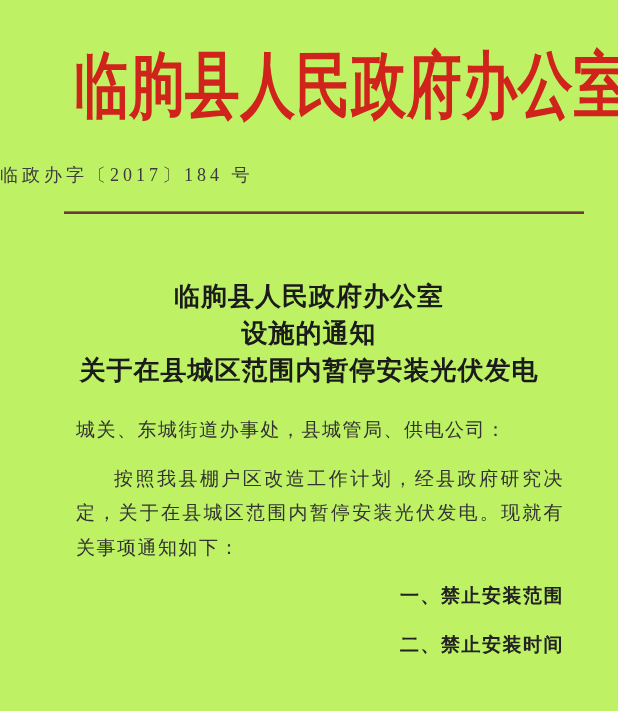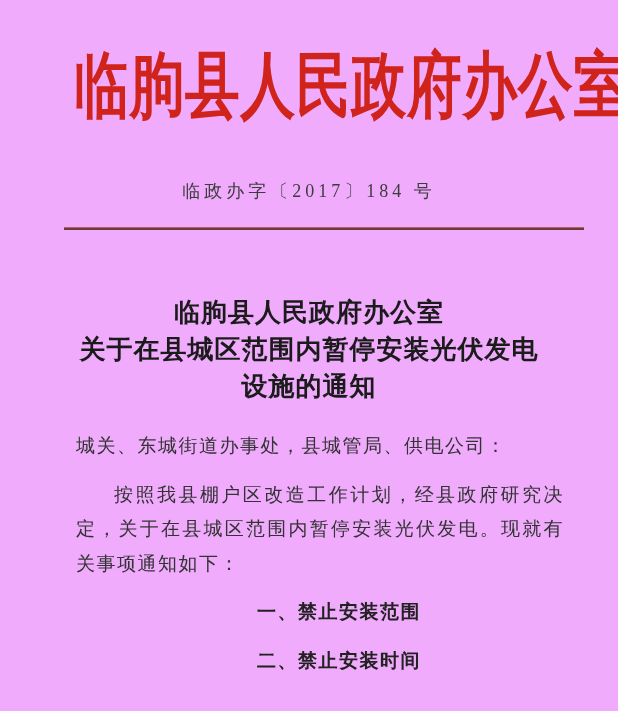--- a/index.html
+++ b/index.html
@@ -9,38 +9,38 @@
   body {
     width: 618px;
     height: 711px;
     background: #ffffff;
     overflow: hidden;
     font-family: "Liberation Serif", "DejaVu Serif", serif;
   }
   .page {
     width: 618px;
     height: 711px;
-    background: #f0abfc;
+    background: #bef264;
     position: relative;
   }
   .letterhead {
     padding-top: 48px;
     text-align: center;
     color: #cf231b;
     font-size: 72px;
     line-height: 76px;
     font-weight: 700;
     letter-spacing: 1px;
     transform: scaleX(0.76);
     transform-origin: 50% 50%;
     white-space: nowrap;
   }
   .doc-number {
-    margin-top: 54px;
-    text-align: center;
+    margin-top: 38px;
+    text-align: left;
     font-size: 18px;
     line-height: 26px;
     color: #3c3c3c;
     letter-spacing: 4px;
   }
   .divider {
     margin: 23px 34px 0 64px;
     height: 2px;
     background: #6a3a3a;
     border-top: 1px solid #b56060;
@@ -65,38 +65,38 @@
   .body-text p {
     margin: 14px;
   }
   .para {
     text-indent: 2em;
   }
   .heading {
     text-indent: 2em;
     font-weight: 700;
     color: #222222;
-    text-align: center;
+    text-align: right;
   }
 </style>
 </head>
 <body>
 
 <div class="page">
 
   <div class="letterhead">临朐县人民政府办公室</div>
 
   <div class="doc-number">临政办字〔2017〕184 号</div>
 
   <div class="divider"></div>
 
   <div class="doc-title">
     <div>临朐县人民政府办公室</div>
+    <div>设施的通知</div>
     <div>关于在县城区范围内暂停安装光伏发电</div>
-    <div>设施的通知</div>
   </div>
 
   <div class="body-text">
     <p class="salutation">城关、东城街道办事处，县城管局、供电公司：</p>
     <p class="para">按照我县棚户区改造工作计划，经县政府研究决定，关于在县城区范围内暂停安装光伏发电。现就有关事项通知如下：</p>
     <p class="heading">一、禁止安装范围</p>
     <p class="heading">二、禁止安装时间</p>
 
   </div>
 

